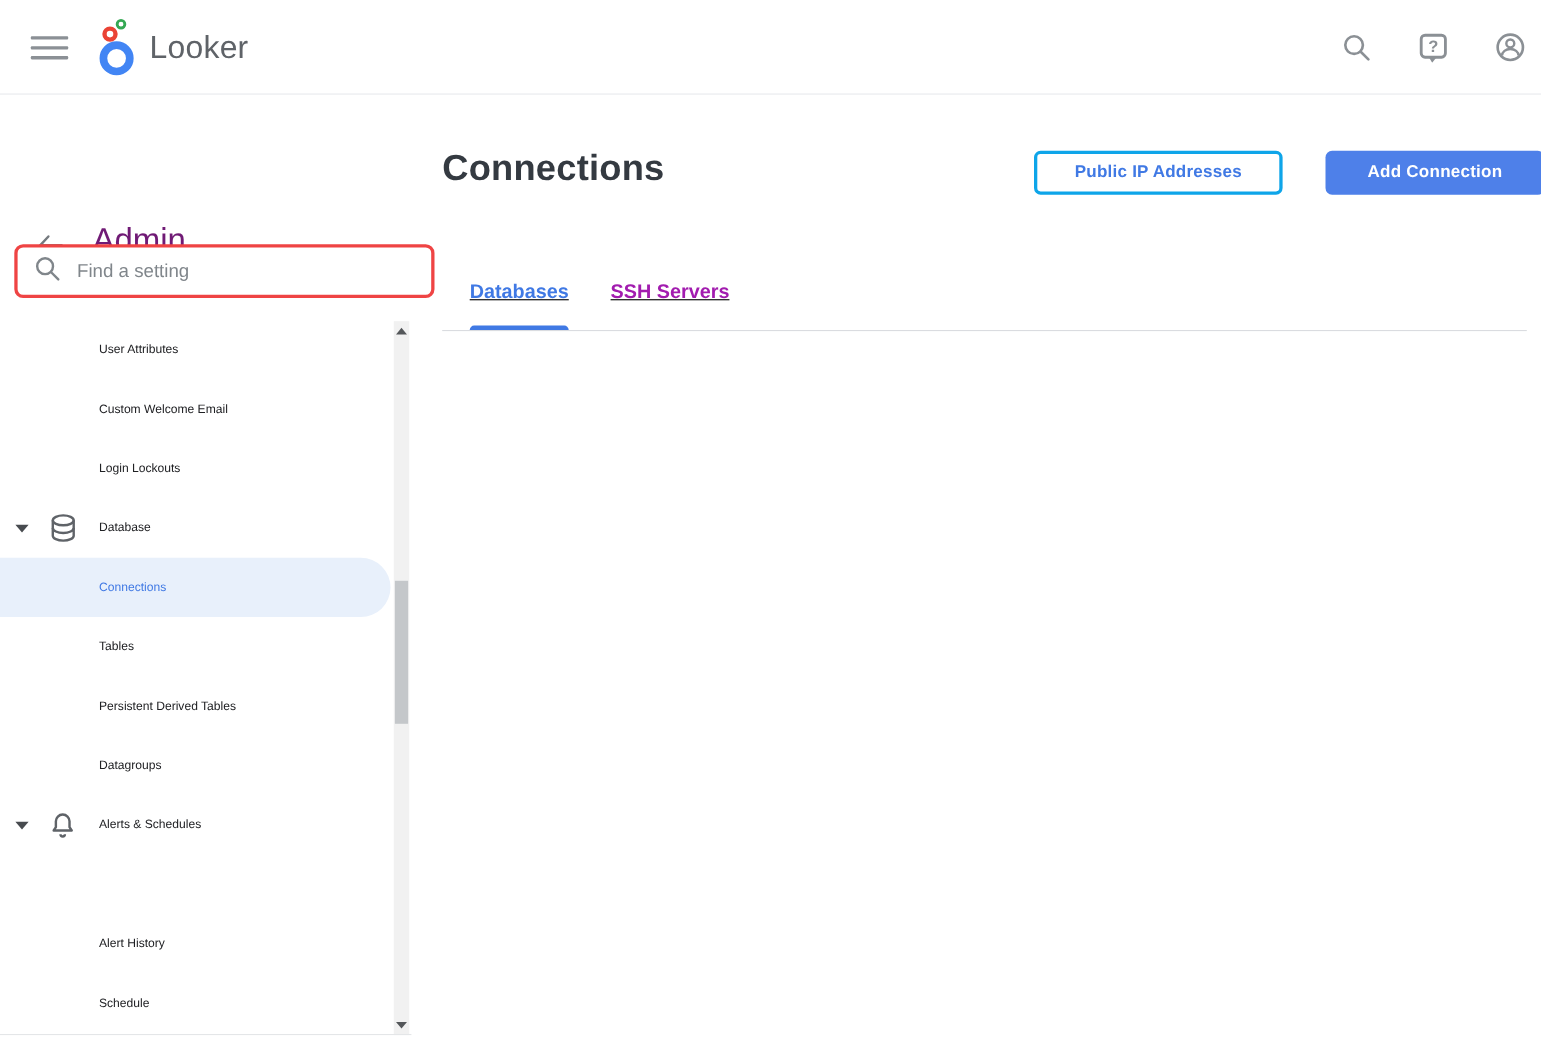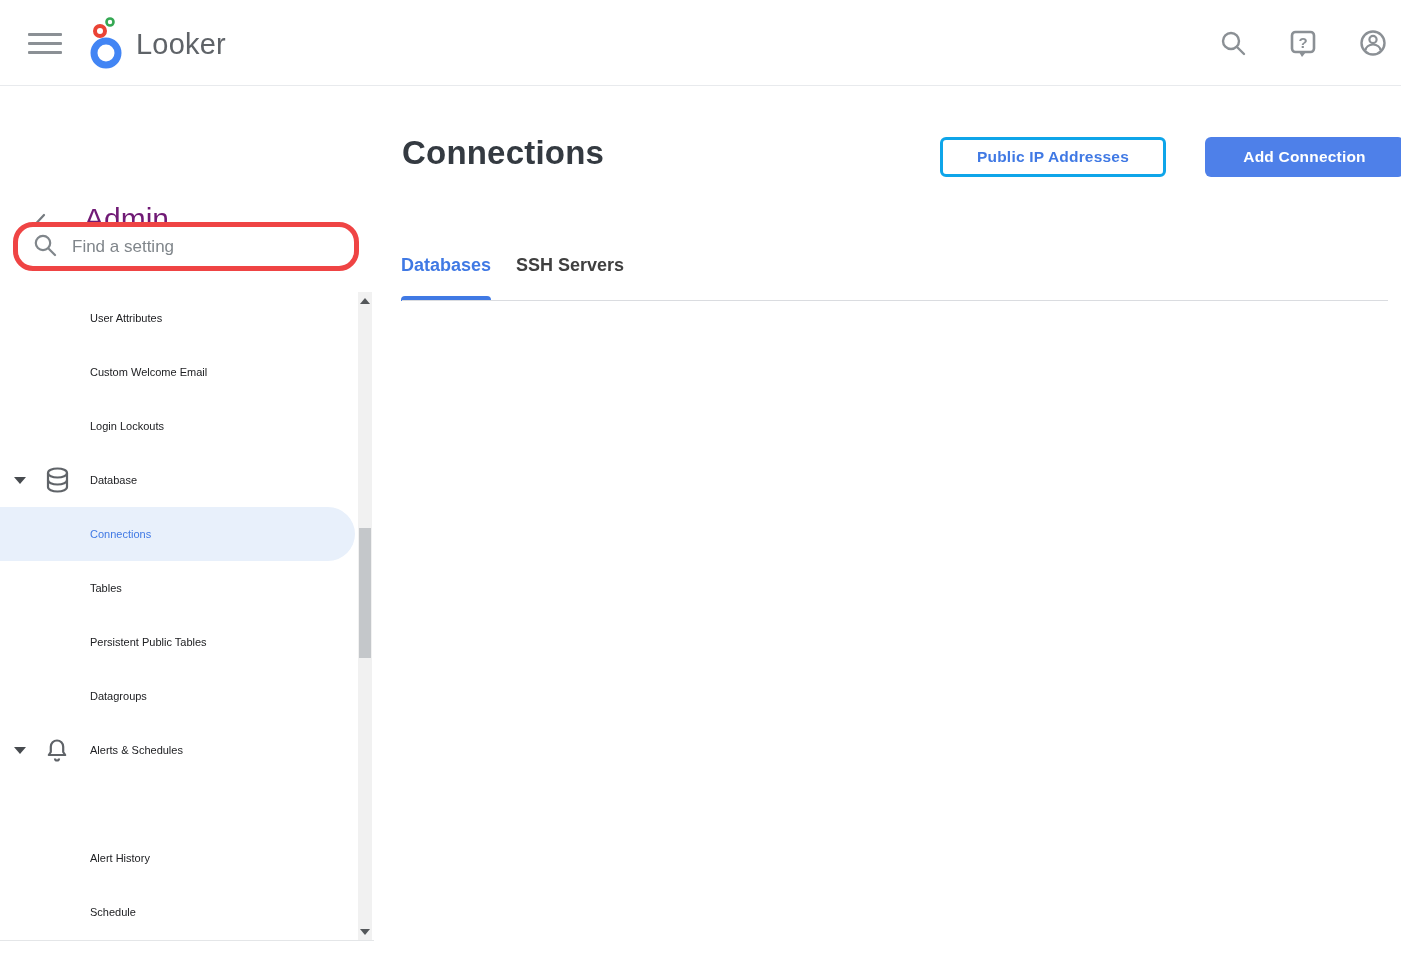--- a/index.html
+++ b/index.html
@@ -12,21 +12,21 @@
   .hamburger .bar { width:34px; height:3px; background:#8b9095; border-radius:1px; }
   .brand { position:absolute; left:86px; top:13px; display:flex; align-items:center; gap:8px;justify-content:space-between; }
   .brand-text { font-size:29px; color:#5f6368; letter-spacing:0.2px; }
   .topbar-actions { position:absolute; right:13px; top:0; height:86px; display:flex; align-items:center; gap:40px; }
   .tb-icon { width:30px; height:30px; display:flex; align-items:center; justify-content:center; cursor:pointer; }
 
   
   .admin-head { position:absolute; left:0; top:87px; width:374px; height:100px; }
   .back-arrow { position:absolute; left:32px; top:122px; width:28px; height:28px; cursor:pointer; }
   .admin-title { position:absolute; left:84px; top:115px; font-size:30px; color:#701a75; }
-  .setting-search { position:absolute; left:13px; top:222px; width:346px; height:49px; border:5px solid #ef4444; border-radius:20px; background:#fff; display:flex; align-items:center; padding:0 14px; gap:14px; }
+  .setting-search { position:absolute; left:13px; top:222px; width:382px; height:49px; border:3px solid #ef4444; border-radius:8px; background:#fff; display:flex; align-items:center; padding:0 14px; gap:14px; }
   .setting-search input { border:none; outline:none; font-size:17px; color:#202124; flex:1; font-family:"Liberation Sans", sans-serif; background:transparent; }
   .setting-search input::placeholder { color:#80868b; }
 
   .nav { position:absolute; left:0; top:291px; width:374px; height:649px; }
   .nav-row { position:absolute; left:0; width:355px; height:54px; display:flex; align-items:center; cursor:pointer; }
   .nav-label { position:absolute; left:90px; font-size:11px; color:#202124; white-space:nowrap; }
   .nav-row.selected { background:var(--selected-item-bg,#e8f0fb); border-radius:0 27px 27px 0; }
   .nav-row.selected .nav-label { color:var(--accent-blue,#4079e4); }
   .caret-down { position:absolute; left:14px; width:0; height:0; border-left:6px solid transparent; border-right:6px solid transparent; border-top:7px solid #474b4f; }
   .nav-ic { position:absolute; left:43px; width:28px; height:28px; display:flex; align-items:center; justify-content:center; }
@@ -38,22 +38,22 @@
   .sbar .thumb { position:absolute; left:1px; top:236px; width:12px; height:130px; background:#c4c7ca; }
   .sb-arrow-up { position:absolute; left:2px; top:6px; width:0; height:0; border-left:5px solid transparent; border-right:5px solid transparent; border-bottom:6px solid #54575a; }
   .sb-arrow-down { position:absolute; left:2px; bottom:6px; width:0; height:0; border-left:5px solid transparent; border-right:5px solid transparent; border-top:6px solid #54575a; }
 
   
   .page-title { position:absolute; left:402px; top:134px; font-size:33px; color:#343a41; letter-spacing:0.2px; }
   .btn { position:absolute; top:137px; height:40px; border-radius:6px; font-size:15.5px; font-weight:bold; display:flex; align-items:center; justify-content:center; cursor:pointer; font-family:"Liberation Sans", sans-serif; letter-spacing:0.2px; }
   .btn-outline { left:940px; width:226px; background:#fff; border:3px solid #0ea5e9; color:var(--accent-blue,#4079e4); }
   .btn-primary { left:1189px; width:199px; background:var(--primary-button-blue,#4e80e9); border:none; color:#fff;margin-left:16px; }
 
-  .tabs { position:absolute; left:401px; top:246px; height:55px; display:flex; gap:25px; }
-  .tab { position:relative; height:55px; display:flex; align-items:flex-start; padding-top:9px; font-size:18px; font-weight:bold; color:#404040; cursor:pointer; }
+  .tabs { position:absolute; left:427px; top:246px; height:55px; display:flex; gap:38px;text-decoration:underline; }
+  .tab { position:relative; height:55px; display:flex; align-items:flex-start; padding-top:9px; font-size:18px; font-weight:bold; color:#a21caf; cursor:pointer; }
   .tab.active { color:var(--accent-blue,#4079e4); }
   .tab.active .tab-underline { position:absolute; left:0; right:0; bottom:0; height:5px; background:var(--accent-blue,#4079e4); border-radius:4px 4px 0 0; }
   .tabs-divider { position:absolute; left:402px; top:300px; width:986px; height:1px; background:#dadce0; }
 </style>
 </head>
 <body>
 
 <div class="stage">
 
   <div class="topbar">
@@ -144,21 +144,21 @@
 
     <div class="nav-row selected" style="top:216px">
       <span class="nav-label">Connections</span>
     </div>
 
     <div class="nav-row" style="top:270px">
       <span class="nav-label">Tables</span>
     </div>
 
     <div class="nav-row" style="top:324px">
-      <span class="nav-label">Persistent Public Tables</span>
+      <span class="nav-label">Persistent Derived Tables</span>
     </div>
 
     <div class="nav-row" style="top:378px">
       <span class="nav-label">Datagroups</span>
     </div>
 
     <div class="nav-row" style="top:432px">
       <span class="caret-down"></span>
       <span class="nav-ic">
         <svg width="26" height="28" viewBox="0 0 26 28">

